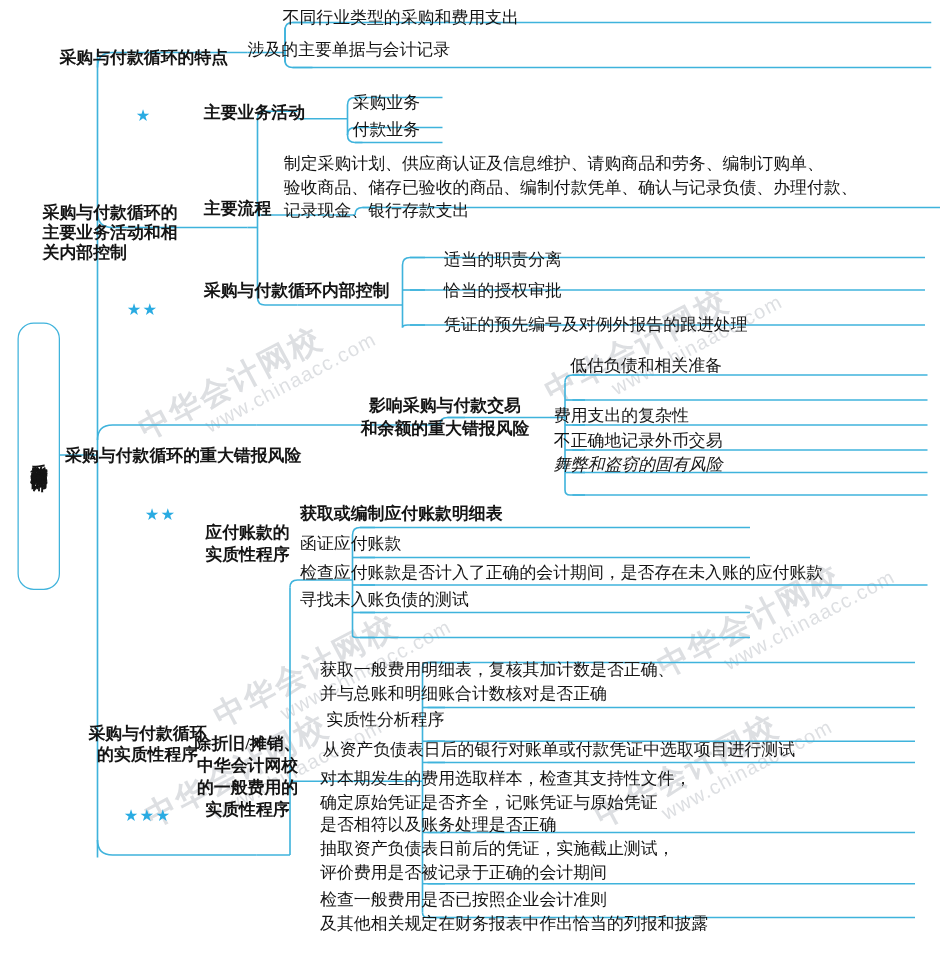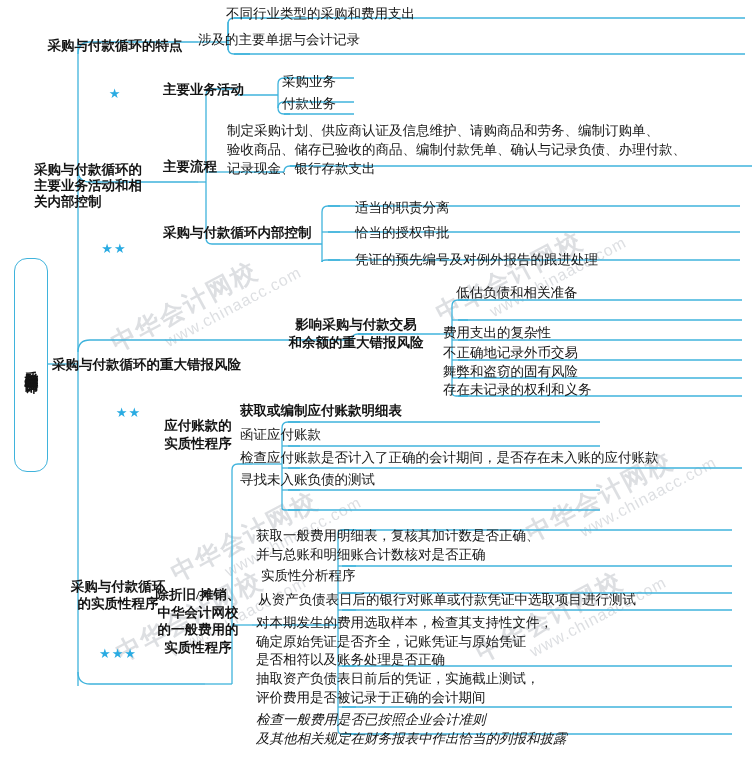--- a/index.html
+++ b/index.html
@@ -245,22 +245,21 @@
   <div class="node lv1 ctr" style="left:52px;top:325px;width:153px;">
     <div>采购与付款循环的重大错报风险</div>
     <div class="stars">★★</div>
   </div>
   <div class="node lv2 ctr" style="left:272px;top:316px;width:168px;line-height:1.3;">影响采购与付款交易
 和余额的重大错报风险</div>
 
   <div class="node lv3 lft" style="left:456px;top:285px;">低估负债和相关准备</div>
   <div class="node lv3 lft" style="left:443px;top:325px;">费用支出的复杂性</div>
   <div class="node lv3 lft" style="left:443px;top:345px;">不正确地记录外币交易</div>
-  <div class="node lv3 lft" style="left:443px;top:364px;">舞弊和盗窃的固有风险</div>
-  <div class="node lv3 lft" style="left:443px;top:382px;">存在未记录的权利和义务</div>
+  <div class="node lv3 lft" style="left:443px;top:364px;font-style:italic;">舞弊和盗窃的固有风险</div>
 
   <div class="node lv1 ctr" style="left:32px;top:545px;width:172px;line-height:1.25;">
     <div>采购与付款循环
 的实质性程序</div>
     <div class="stars">★★★</div>
   </div>
 
   <div class="node lv2 ctr" style="left:146px;top:417px;width:104px;line-height:1.3;">应付账款的
 实质性程序</div>
   <div class="node lv3 lft" style="left:240px;top:403px;font-weight:bold;">获取或编制应付账款明细表</div>
@@ -275,16 +274,16 @@
 
   <div class="node lv3 lft" style="left:256px;top:527px;line-height:1.38;">获取一般费用明细表，复核其加计数是否正确、
 并与总账和明细账合计数核对是否正确</div>
   <div class="node lv3 lft" style="left:261px;top:568px;">实质性分析程序</div>
   <div class="node lv3 lft" style="left:258px;top:592px;">从资产负债表日后的银行对账单或付款凭证中选取项目进行测试</div>
   <div class="node lv3 lft" style="left:256px;top:614px;line-height:1.38;">对本期发生的费用选取样本，检查其支持性文件，
 确定原始凭证是否齐全，记账凭证与原始凭证
 是否相符以及账务处理是否正确</div>
   <div class="node lv3 lft" style="left:256px;top:670px;line-height:1.38;">抽取资产负债表日前后的凭证，实施截止测试，
 评价费用是否被记录于正确的会计期间</div>
-  <div class="node lv3 lft" style="left:256px;top:711px;line-height:1.38;font-style:italic;">检查一般费用是否已按照企业会计准则
+  <div class="node lv3 lft" style="left:256px;top:711px;line-height:1.38;">检查一般费用是否已按照企业会计准则
 及其他相关规定在财务报表中作出恰当的列报和披露</div>
 
 </div>
 
 </body></html>

